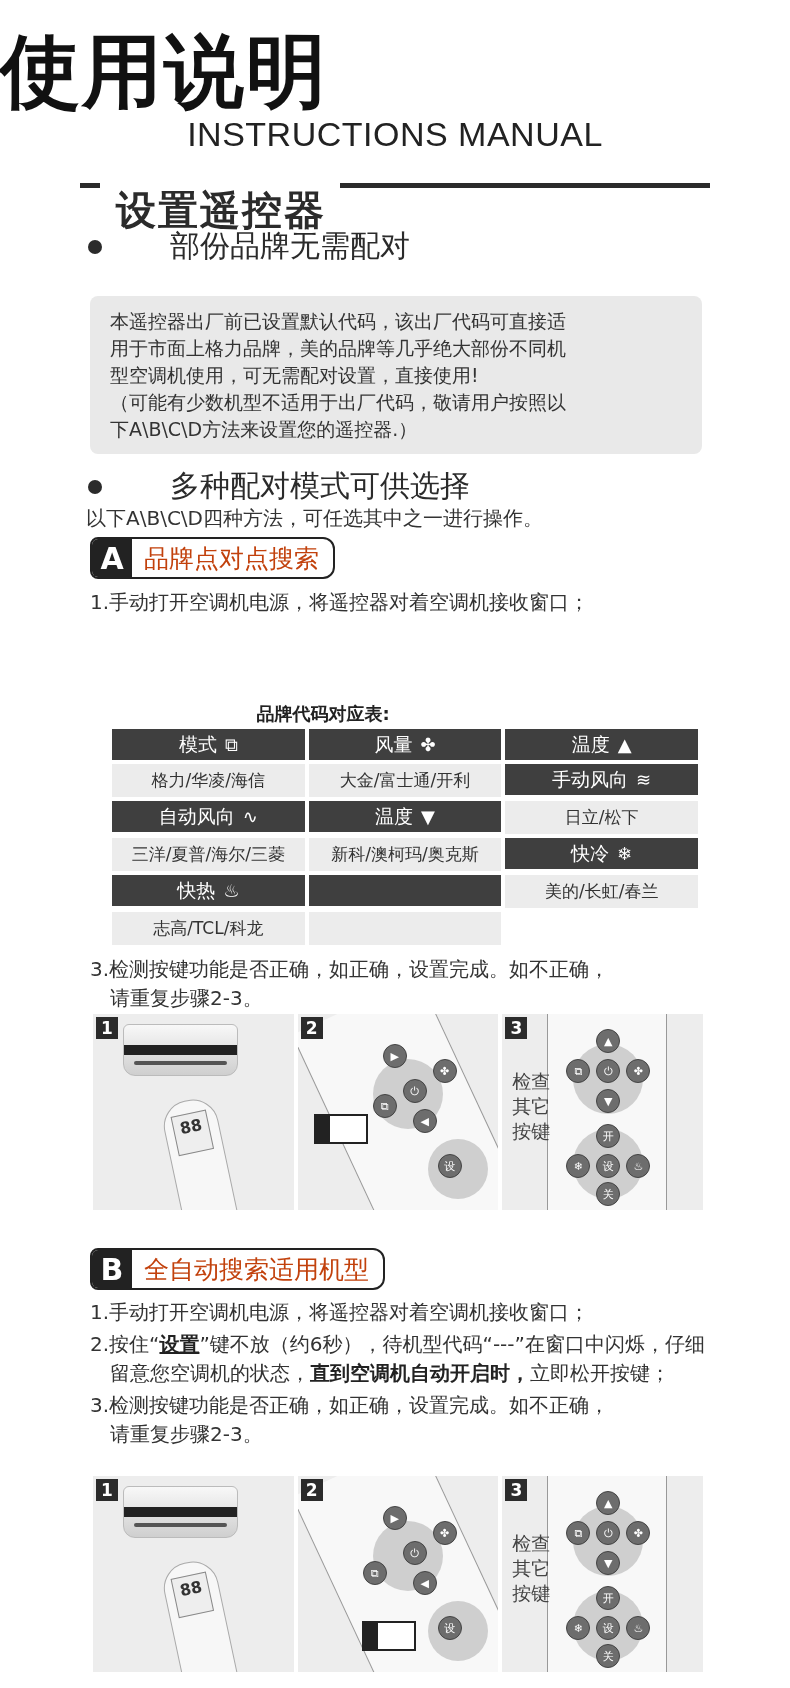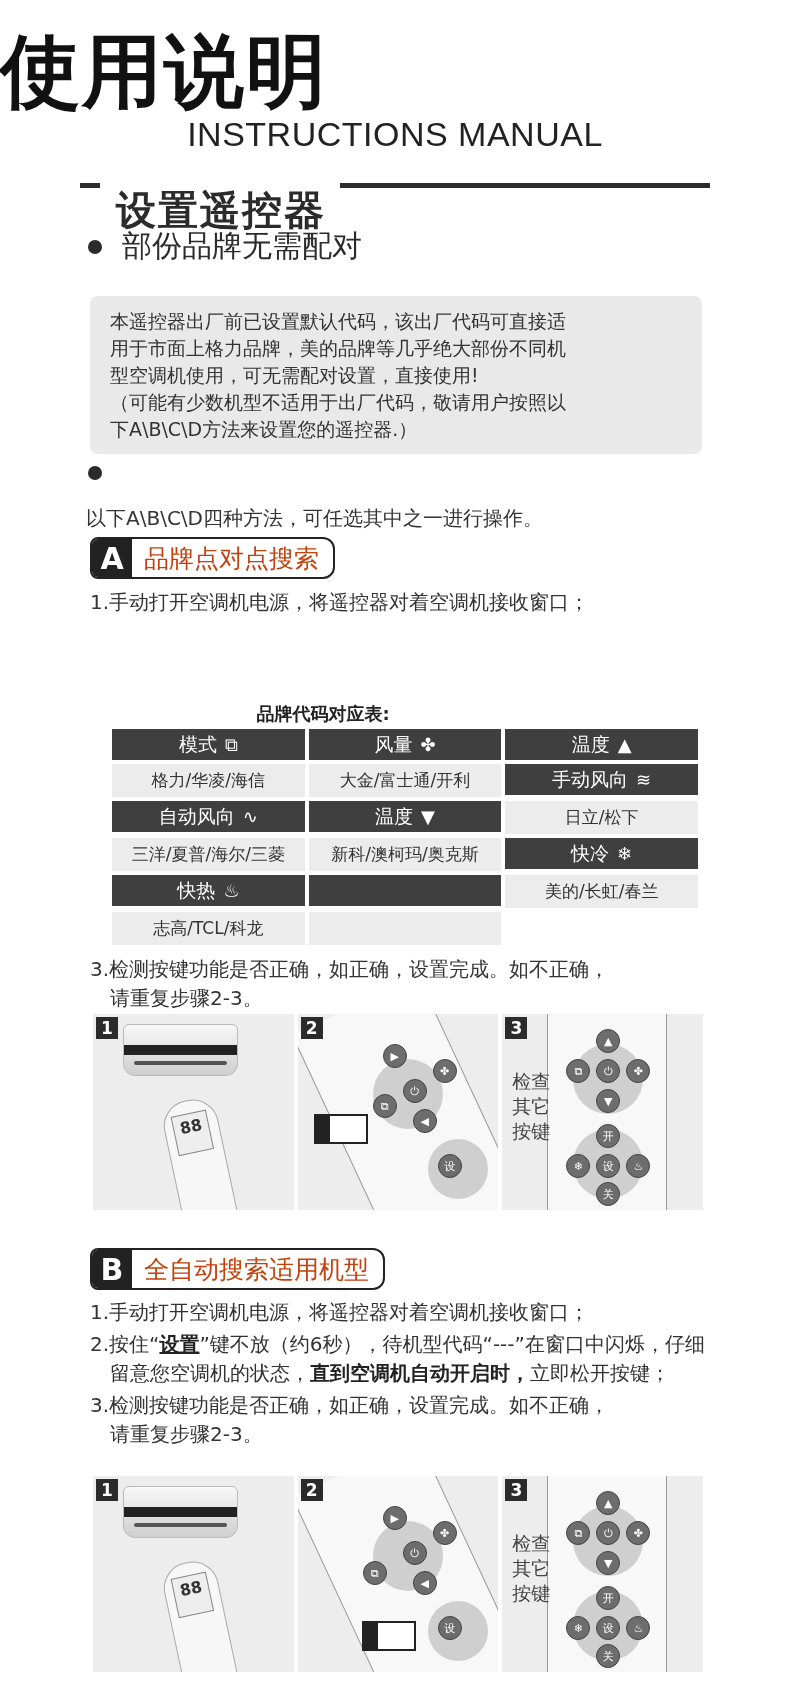--- a/index.html
+++ b/index.html
@@ -4,21 +4,21 @@
 <style>
   * { box-sizing: border-box; margin: 0; padding: 0; }
   body { width: 790px; height: 1688px; background: #ffffff; color: #2b2b2b; font-family: "DejaVu Sans", "Liberation Sans", sans-serif; position: relative; overflow: hidden; }
   .abs { position: absolute; }
   .title-cn { left: 0; width: 790px; top: 22px; text-align: left; font-size: 80px; font-weight: 900; letter-spacing: 2px; color: #111; line-height: 100px; }
   .title-en { left: 0; width: 790px; top: 115px; text-align: center; font-size: 34px; font-weight: 300; color: #222; letter-spacing: 0.5px; font-family: "Liberation Sans", sans-serif; }
   .sec-head { left: 80px; top: 183px; width: 630px; height: 60px; display: flex; }
   .sec-dash { width: 20px; height: 5px; background: #2b2b2b; margin-right: 16px; }
   .sec-title { font-size: 40px; font-weight: 900; color: #2b2b2b; letter-spacing: 2px; }
   .sec-line { flex: 1; height: 5px; background: #2b2b2b; margin-left: 14px; }
-  .bullet-h { display: flex; align-items: center; font-size: 30px; color: #2b2b2b; }
+  .bullet-h { display: flex; align-items: center; font-size: 30px; color: #2b2b2b; gap: 48px; }
   .dot { width: 14px; height: 14px; border-radius: 50%; background: #2b2b2b; margin-right: 20px; margin-left: 10px; }
   .graybox { left: 90px; top: 296px; width: 612px; height: 158px; background: #e9e9e9; border-radius: 8px; padding: 12px 20px; font-size: 19px; line-height: 27px; color: #333; }
   .sub { font-size: 20px; color: #333; }
   .tag { display: flex; align-items: center; height: 42px; border: 2px solid #222; border-radius: 8px 12px 12px 8px; background: #fff; overflow: hidden; }
   .tag-letter { width: 40px; height: 42px; background: #222; color: #fff; font-size: 30px; font-weight: 900; display: flex; align-items: center; justify-content: center; }
   .tag-text { font-size: 25px; padding: 0 14px 0 12px; color: #c2410c; }
   .steps { font-size: 20px; line-height: 29px; color: #333; }
   .steps p { padding-left: 20px; text-indent: -20px; margin-bottom: 3px; }
   .steps b { font-weight: bold; color: #222; }
   .steps u { text-decoration: underline; }
@@ -62,20 +62,21 @@
 <div class="abs graybox">
   <div>本遥控器出厂前已设置默认代码，该出厂代码可直接适</div>
   <div>用于市面上格力品牌，美的品牌等几乎绝大部份不同机</div>
   <div>型空调机使用，可无需配对设置，直接使用!</div>
   <div>（可能有少数机型不适用于出厂代码，敬请用户按照以</div>
   <div>下A\B\C\D方法来设置您的遥控器.）</div>
 </div>
 
 <div class="abs bullet-h" style="left:78px; top:466px;">
   <span class="dot"></span>
+  <span>多种配对模式可供选择</span>
 </div>
 <div class="abs sub" style="left:86px; top:505px;">以下A\B\C\D四种方法，可任选其中之一进行操作。</div>
 
 <div class="abs tag" style="left:90px; top:537px;">
   <div class="tag-letter">A</div>
   <div class="tag-text">品牌点对点搜索</div>
 </div>
 <div class="abs steps" style="left:90px; top:588px; width:620px;">
   <p>1.手动打开空调机电源，将遥控器对着空调机接收窗口；</p>
 </div>

